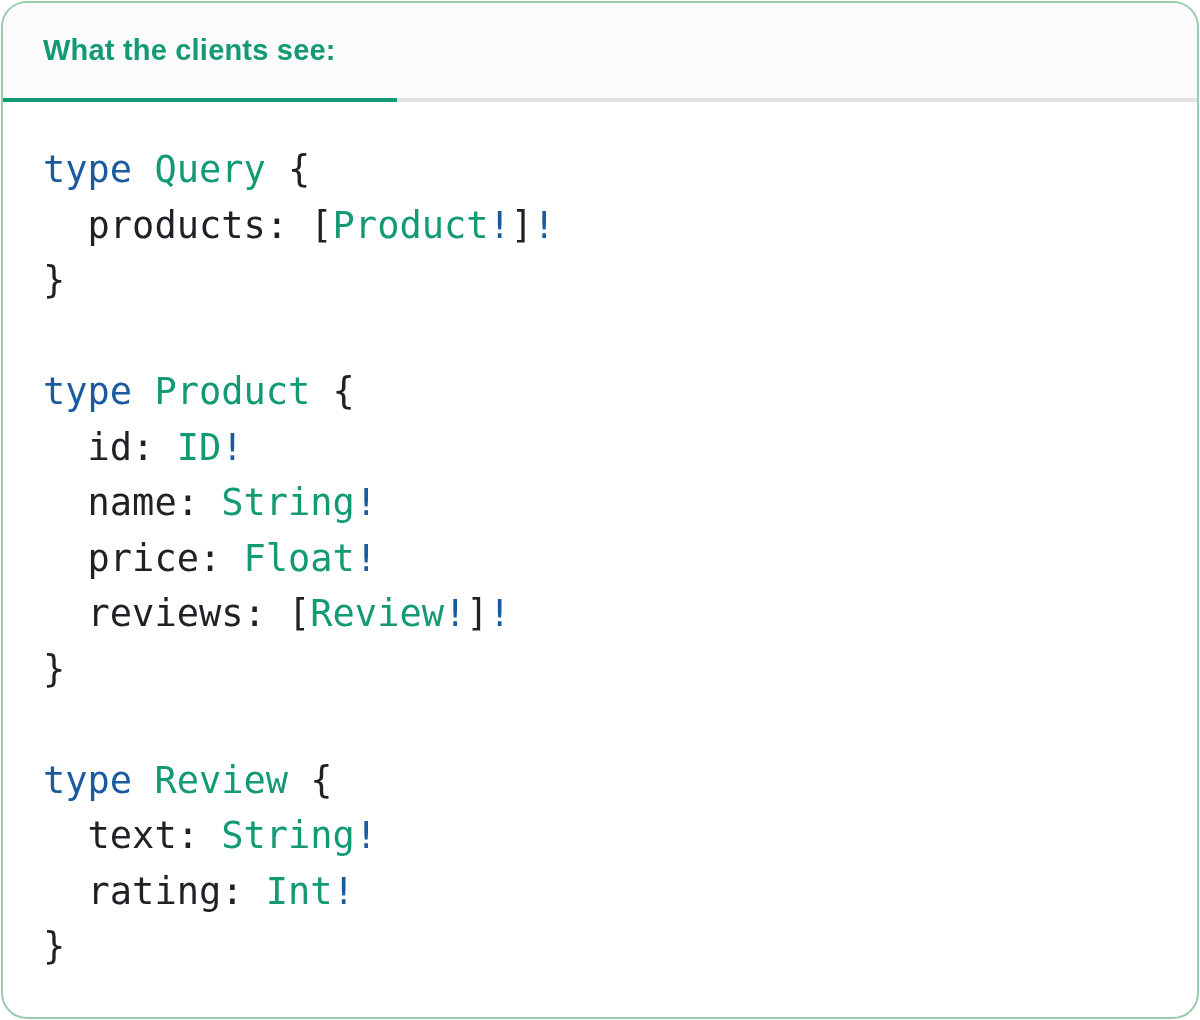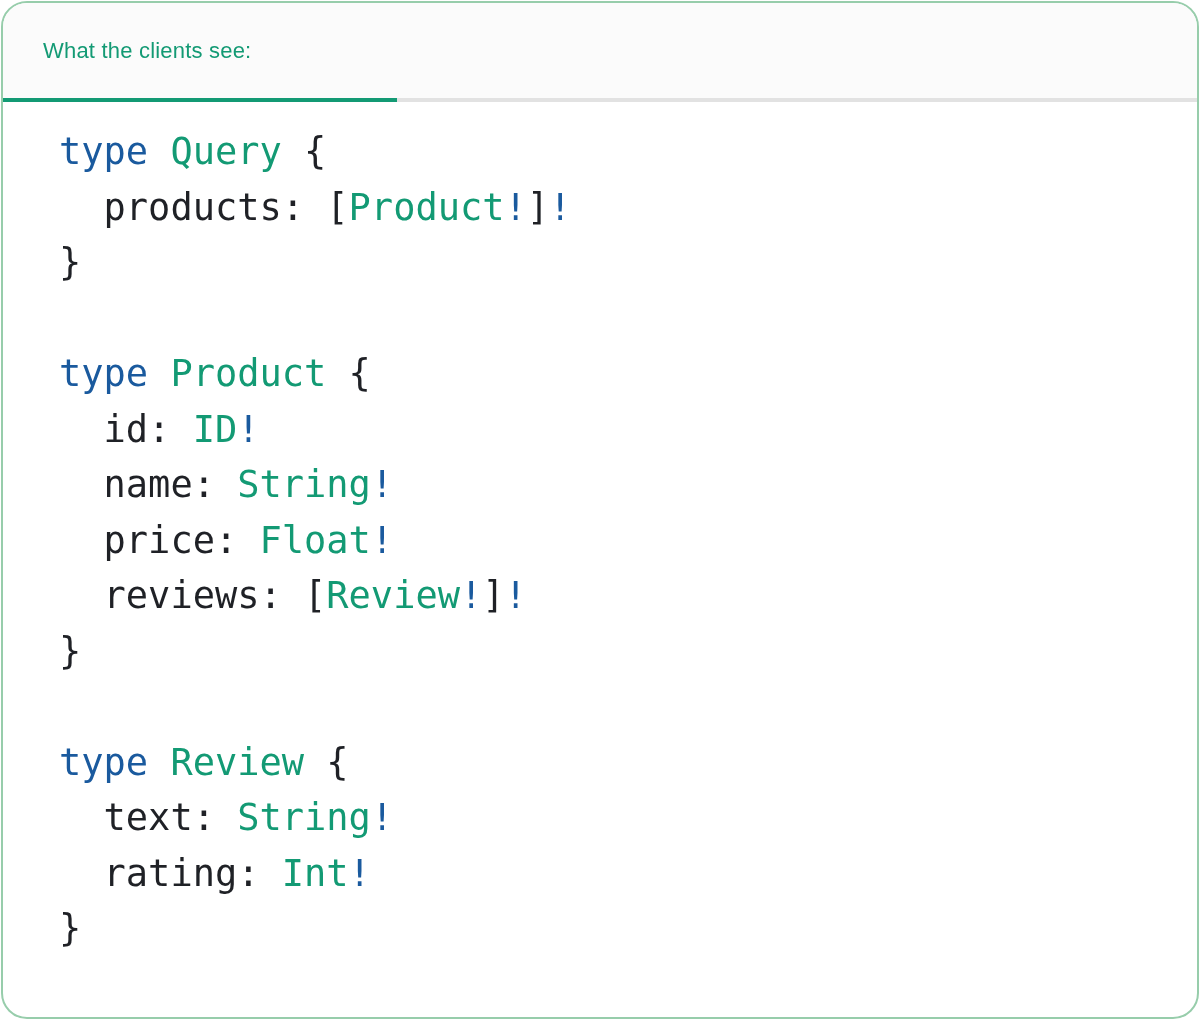--- a/index.html
+++ b/index.html
@@ -16,44 +16,43 @@
   .card-header {
     height:95px;
     background:var(--header-bg, #fbfbfb);
     display:flex;
     align-items:center;
     padding:0 40px;
   }
 
   .header-title {
     color:var(--teal, #139a74);
-    font-size:22px;
-    font-weight:400;
+    font-size:29px;
+    font-weight:700;
     letter-spacing:0.2px;
   }
 
   .divider {
     position:relative;
     height:4px;
     background:var(--divider, #e2e2e2);
   }
   .tab-underline {
     position:absolute; left:0; top:0;
     height:100%; width:394px;
     background:var(--teal, #139a74);
   }
 
   .code {
-    padding:22px 40px 40px 40px;
+    padding:40px 40px 40px 40px;
     font-family:"DejaVu Sans Mono", "Liberation Mono", monospace;
     font-size:37px;
     line-height:55.5px;
     color:var(--code-text, #1f2126);
     white-space:pre;
-    margin-left:16px;
   }
   .code-line { height:55.5px; white-space:pre; }
   .tok-plain   { color:var(--code-text, #1f2126); }
   .tok-keyword { color:var(--blue, #1a5a9e); }
   .tok-type    { color:var(--teal, #139a74); }
   .tok-bang    { color:var(--blue, #1a5a9e); }
 </style>
 </head>
 <body>
 

